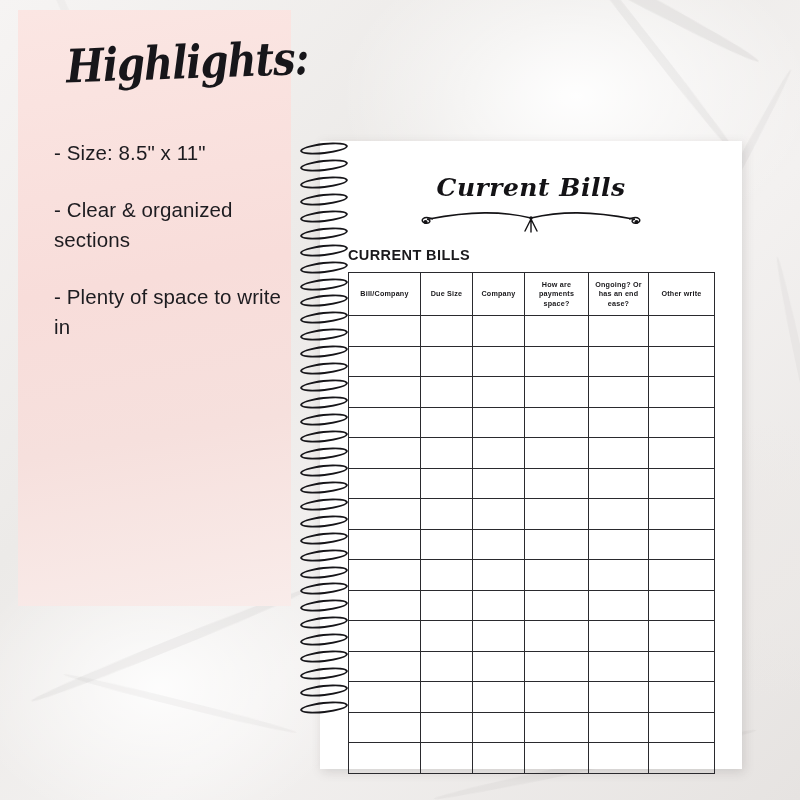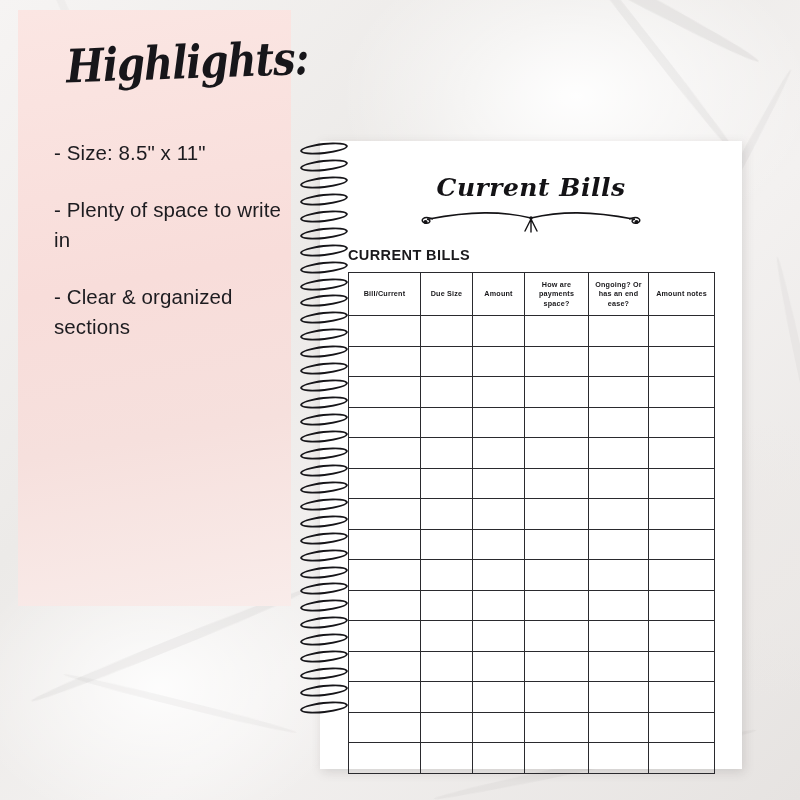--- a/index.html
+++ b/index.html
@@ -175,22 +175,22 @@
   <div class="vein" style="left:20px;top:640px;width:300px;height:10px;transform:rotate(-22deg);opacity:.4;"></div>
   <div class="vein" style="left:60px;top:700px;width:240px;height:7px;transform:rotate(14deg);opacity:.3;"></div>
   <div class="vein" style="left:430px;top:760px;width:330px;height:9px;transform:rotate(-12deg);opacity:.32;"></div>
   <div class="vein" style="left:690px;top:360px;width:220px;height:8px;transform:rotate(78deg);opacity:.3;"></div>
   <div class="vein" style="left:-40px;top:40px;width:240px;height:8px;transform:rotate(66deg);opacity:.22;"></div>
 
   <div id="highlights-panel">
     <div id="highlights-title">Highlights:</div>
     <div id="highlights-list">
       <span class="hl-item">- Size: 8.5" x 11"</span>
+      <span class="hl-item">- Clear &amp; organized sections</span>
       <span class="hl-item">- Plenty of space to write in</span>
-      <span class="hl-item">- Clear &amp; organized sections</span>
     </div>
   </div>
 
   <div id="page">
     <div id="page-inner">
 
       <div id="script-title">Current Bills</div>
 
       <svg id="flourish" viewBox="0 0 240 26">
         <path d="M18 10 C 60 2, 90 2, 120 9 C 150 2, 180 2, 222 10" fill="none" stroke="#141316" stroke-width="1.6" stroke-linecap="round"></path>
@@ -209,36 +209,36 @@
           <col style="width:72px">
           <col style="width:52px">
           <col style="width:52px">
           <col style="width:64px">
           <col style="width:60px">
           <col style="width:66px">
         </colgroup>
         <thead>
           <tr>
             <th>
-                <span class="th-txt">Bill/Current</span>
+                <span class="th-txt">Bill/Company</span>
               </th>
             <th>
                 <span class="th-txt">Due Size</span>
               </th>
             <th>
-                <span class="th-txt">Amount</span>
+                <span class="th-txt">Company</span>
               </th>
             <th>
                 <span class="th-txt">How are payments space?</span>
               </th>
             <th>
                 <span class="th-txt">Ongoing? Or has an end ease?</span>
               </th>
             <th>
-                <span class="th-txt">Amount notes</span>
+                <span class="th-txt">Other write</span>
               </th>
           </tr>
         </thead>
         <tbody id="table-body">
             <tr>
               <td></td>
               <td></td>
               <td></td>
               <td></td>
               <td></td>

